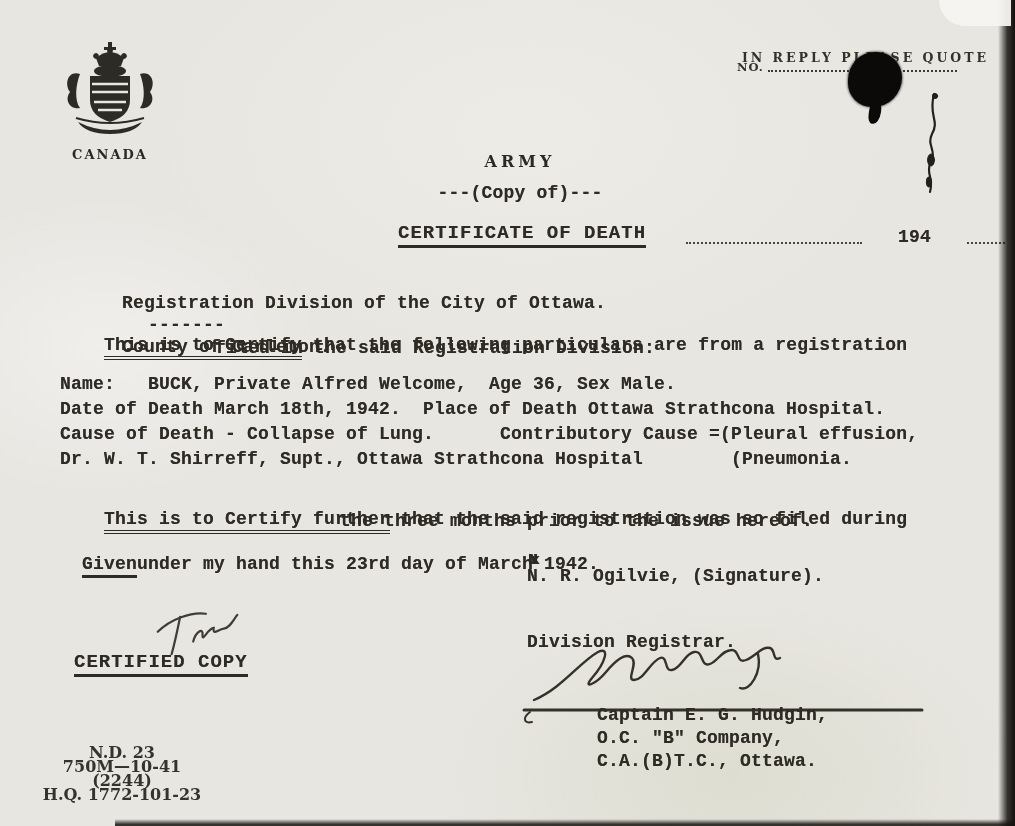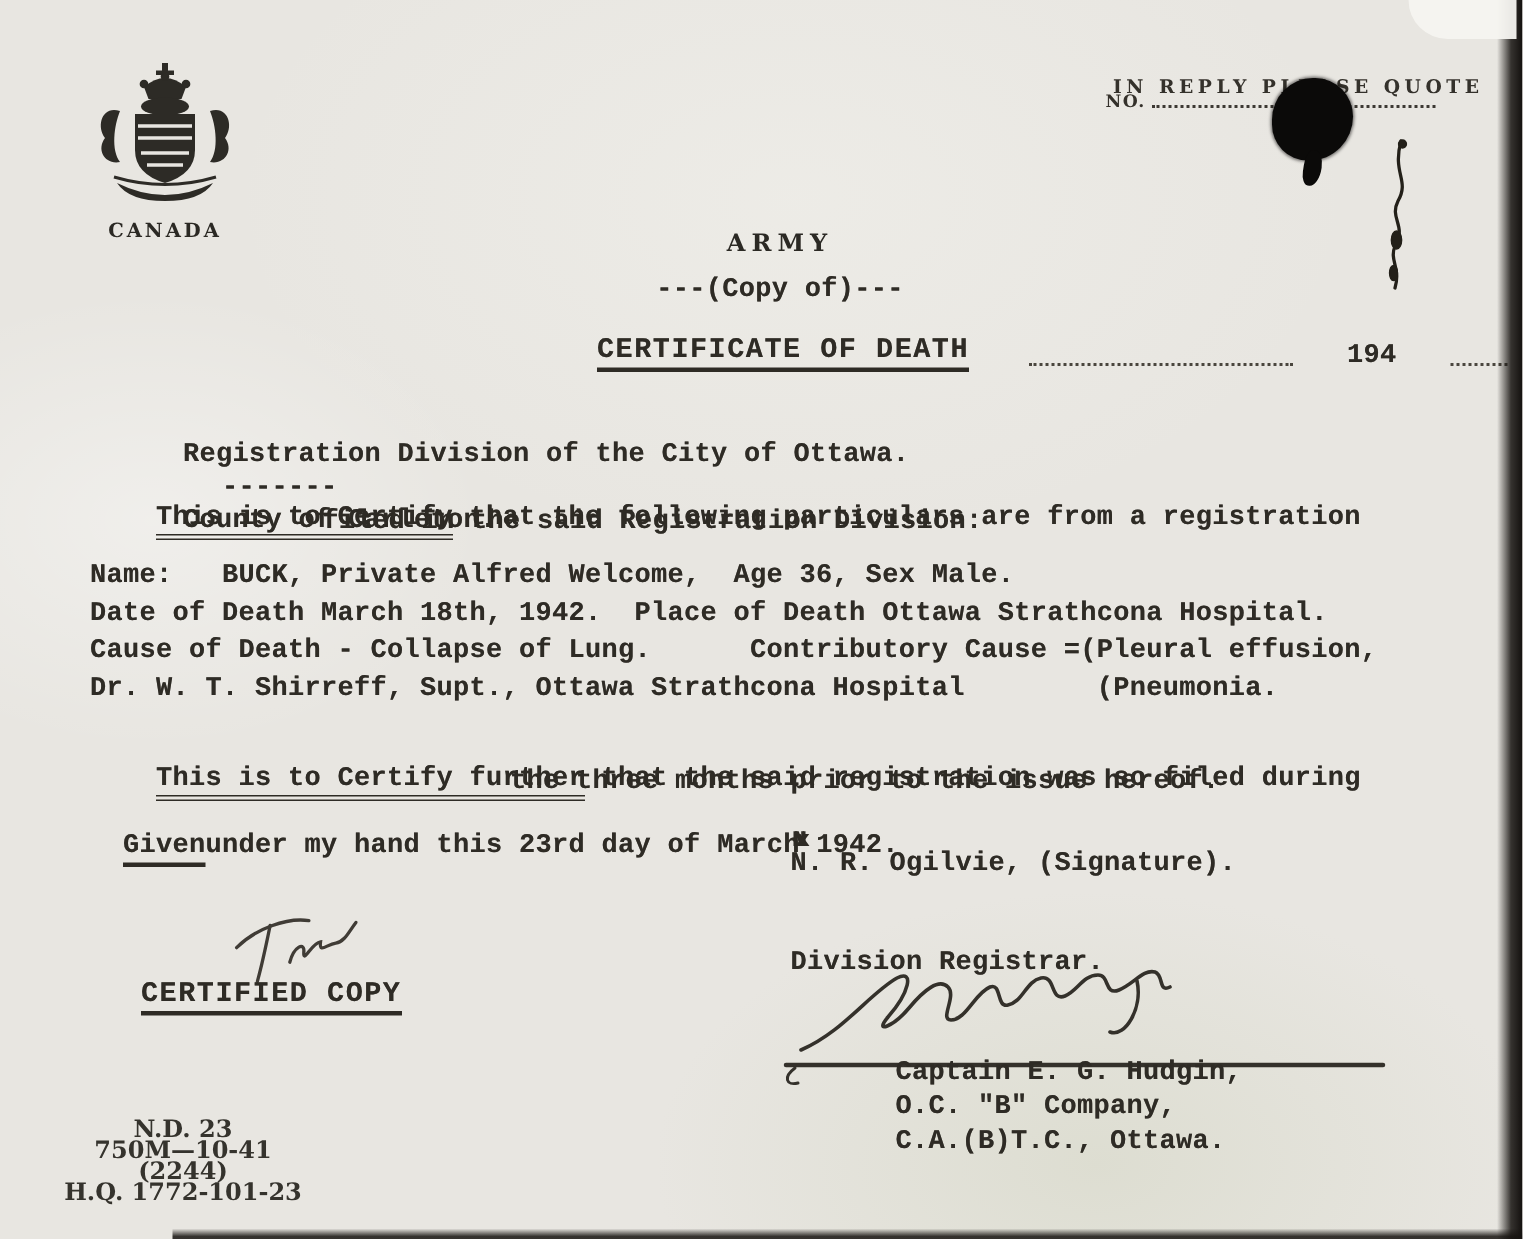--- a/index.html
+++ b/index.html
@@ -106,21 +106,21 @@
   <div class="tw" style="left:527px;top:615px;margin-top:16px;">Division Registrar.</div>
 
   <svg class="abs" style="left:150px;top:602px;transform:rotate(-7deg);" width="110" height="58" viewBox="0 0 110 58" aria-label="True">
     <g fill="none" stroke="#403c36" stroke-width="2.2" stroke-linecap="round">
       <path d="M8 24 C22 13 44 8 58 12"></path>
       <path d="M32 12 C28 24 24 36 19 48"></path>
       <path d="M42 38 C46 28 54 25 52 33 C51 40 58 27 64 27 C62 35 68 29 74 29 C80 29 84 22 89 17"></path>
     </g>
   </svg>
 
-  <div class="tw ul-heavy" style="left:74px;top:651px;font-size:19px;letter-spacing:1px;margin-left:20px;">CERTIFIED COPY</div>
+  <div class="tw ul-heavy" style="left:74px;top:651px;font-size:19px;letter-spacing:1px;">CERTIFIED COPY</div>
 
   <svg class="abs" style="left:520px;top:626px;" width="420" height="100" viewBox="0 0 420 100" aria-label="E. G. Hudgin signature">
     <g fill="none" stroke="#34312b" stroke-linecap="round">
       <path stroke-width="2.4" d="M14 74 C42 62 60 36 78 26 C90 20 86 36 72 52 C62 64 76 58 86 46 C96 34 106 26 112 32 C118 38 106 54 114 54 C124 54 130 36 140 32 C148 29 144 46 152 44 C162 42 164 28 174 26 C184 24 180 42 190 38 C198 35 202 24 212 24 C220 24 216 38 226 34 C236 30 242 20 250 22 C256 24 252 36 260 32"></path>
       <path stroke-width="2.4" d="M238 28 C242 46 230 66 220 62"></path>
       <path stroke-width="3" d="M4 84 H402"></path>
       <path stroke-width="2" d="M10 86 C2 92 4 98 12 96"></path>
     </g>
   </svg>
 

